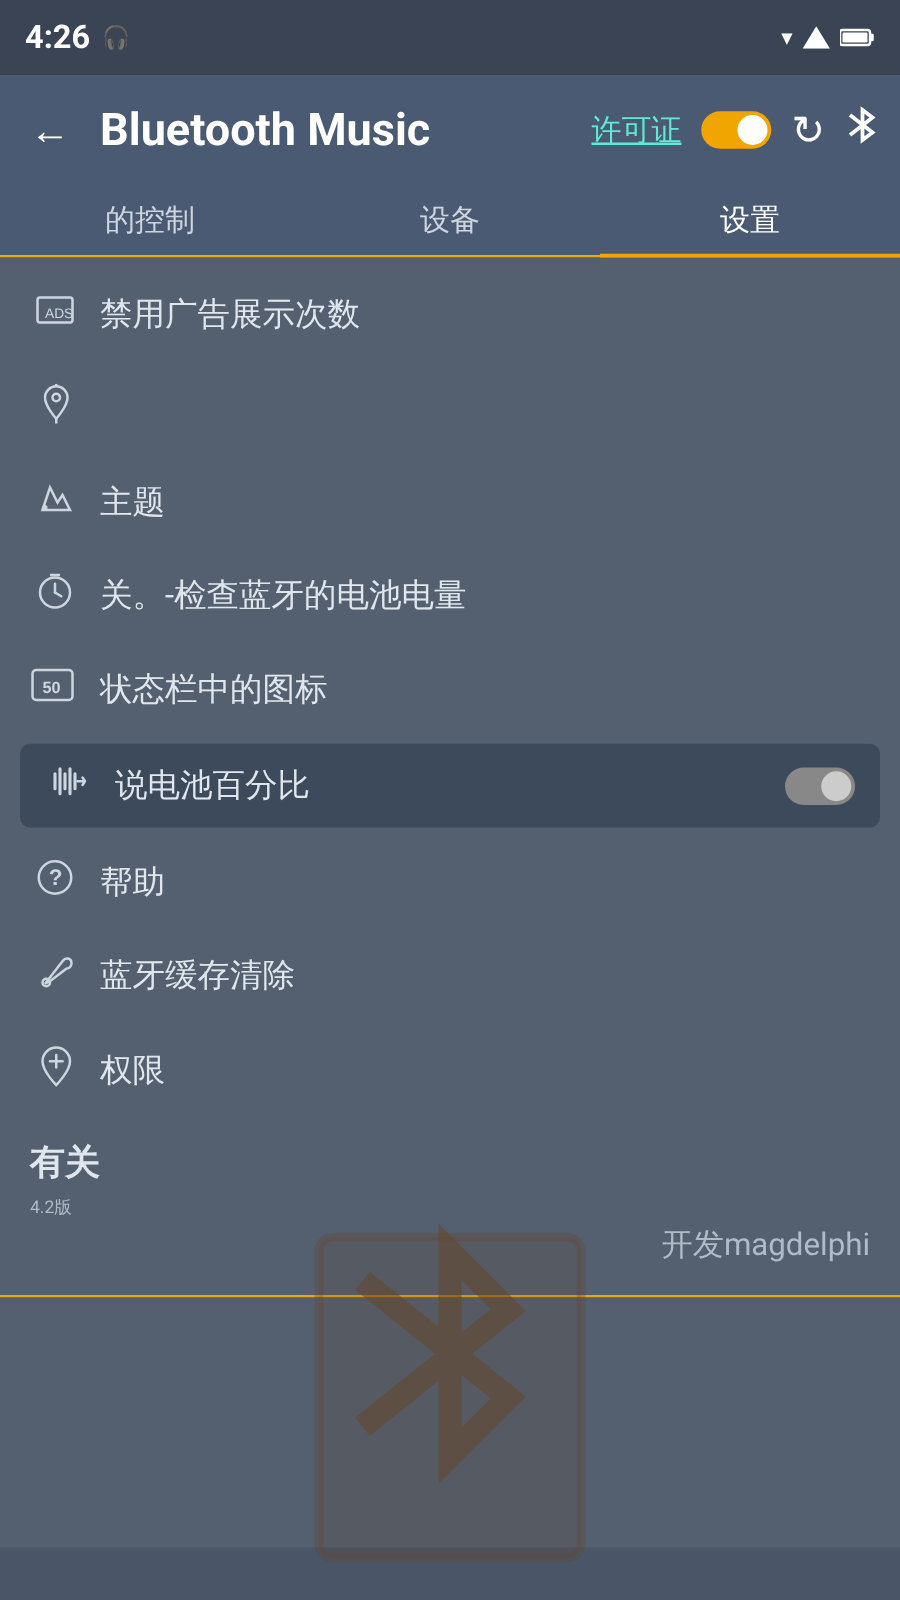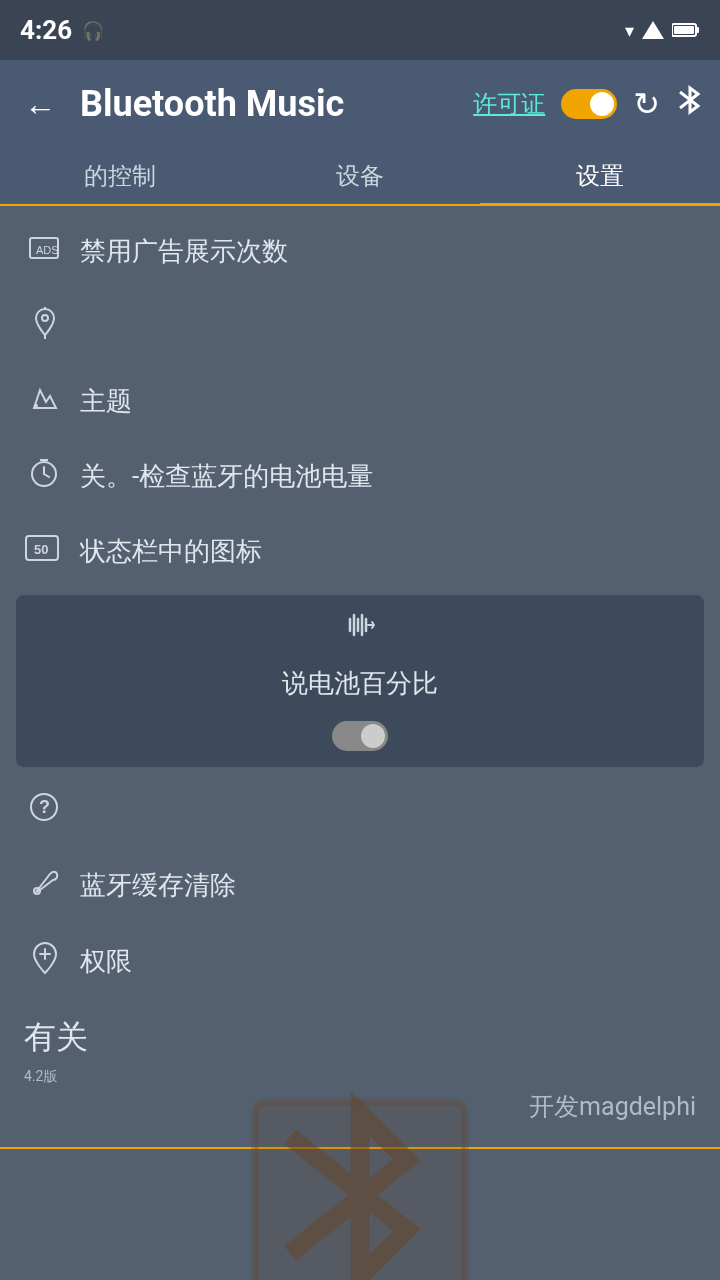--- a/index.html
+++ b/index.html
@@ -154,21 +154,20 @@
 
     
     .toggle-item {
       margin: 6px 16px;
       background: #3d4a5c;
       border-radius: 8px;
       display: flex;
       align-items: center;
       padding: 16px 20px;
       gap: 20px;
-      flex-direction: column;
     }
     .toggle-item-text {
       color: #e0e6ee;
       font-size: 26px;
       flex: 1;
     }
     .toggle-off {
       width: 56px;
       height: 30px;
       border-radius: 15px;
@@ -204,22 +203,22 @@
       border-radius: 50%;
       background: white;
     }
 
     
     .about-section {
       padding: 16px 24px;
     }
     .about-title {
       color: #e0e6ee;
-      font-size: 32px;
-      font-weight: normal;
+      font-size: 28px;
+      font-weight: bold;
       margin-bottom: 8px;
     }
     .about-version {
       color: #b0bac8;
       font-size: 14px;
       margin-bottom: 4px;
     }
     .about-developer {
       color: #b0bac8;
       font-size: 25px;
@@ -369,20 +368,21 @@
 
 
 
   <div class="settings-item">
     <span class="item-icon">
       <svg width="32" height="32" viewBox="0 0 32 32" fill="none">
         <circle cx="16" cy="16" r="13" stroke="#cdd5e0" stroke-width="2"></circle>
         <text x="11" y="22" font-size="18" fill="#cdd5e0" font-family="Arial" font-weight="bold">?</text>
       </svg>
     </span>
+    <span class="item-text">帮助</span>
   </div>
 
   <div class="settings-item">
     <span class="item-icon">
       <svg width="30" height="32" viewBox="0 0 30 32" fill="none">
         <path d="M6 26 L20 8 C22 5 26 5 27 8 C28 11 26 14 23 14 L10 24Z" stroke="#cdd5e0" stroke-width="2" fill="none"></path>
         <circle cx="7" cy="25" r="3" stroke="#cdd5e0" stroke-width="2" fill="none"></circle>
       </svg>
     </span>
     <span class="item-text">蓝牙缓存清除</span>

